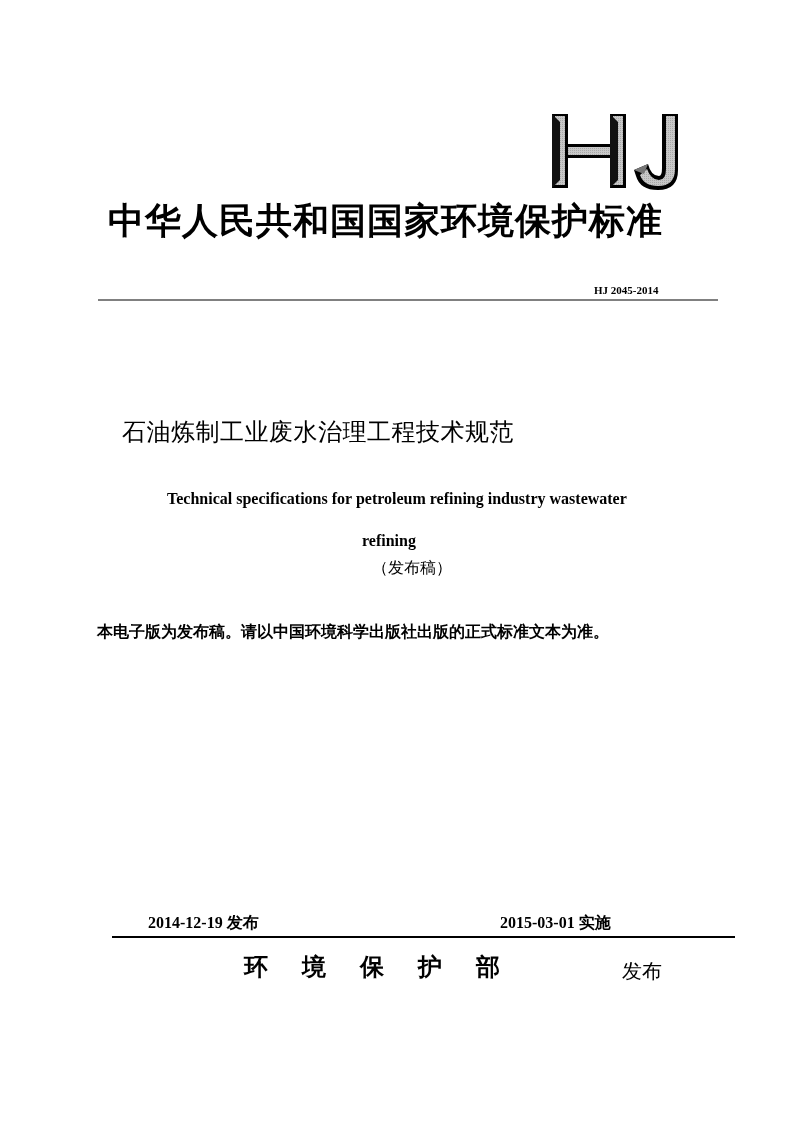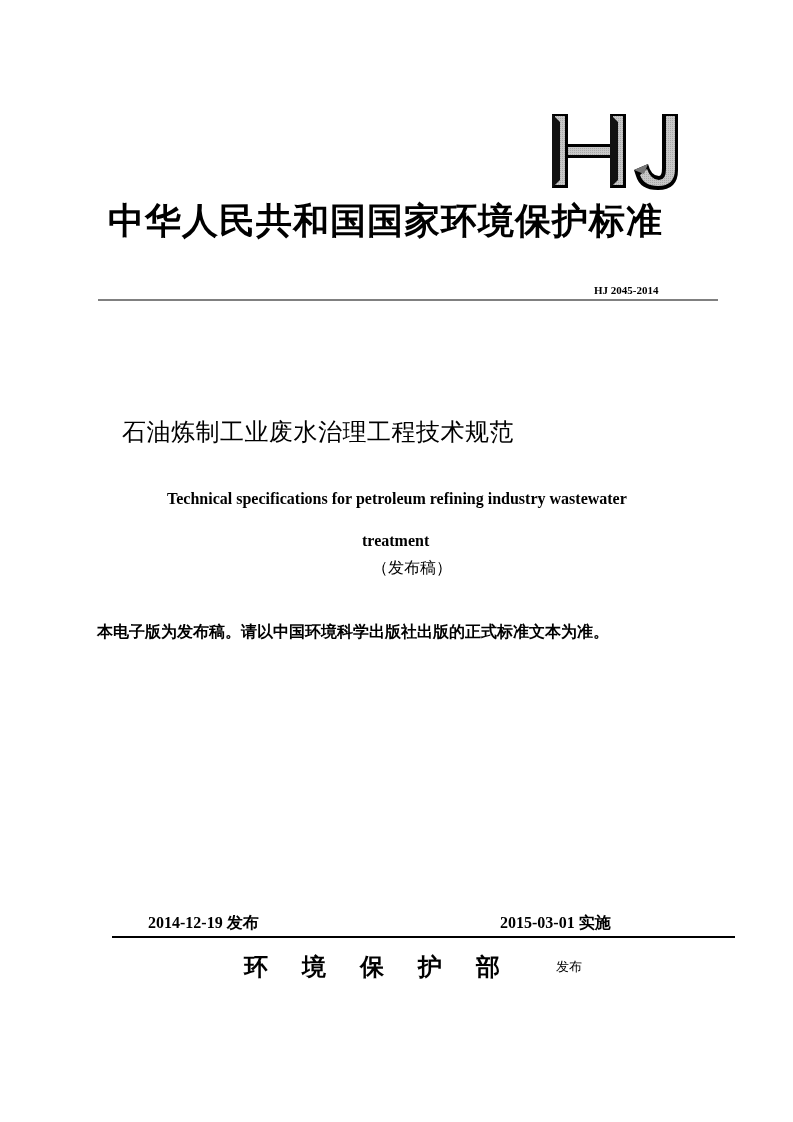--- a/index.html
+++ b/index.html
@@ -22,21 +22,21 @@
 
     #notice { left: 97px; top: 622px; font-size: 16px; text-align: center; }
 
     #issue-date { left: 148px; top: 913px; font-size: 16px; }
     #impl-date { left: 500px; top: 913px; font-size: 16px; }
     #bottom-rule { left: 112px; top: 936px; width: 623px; height: 1.5px; background: #000; }
 
     #publisher { left: 244px; top: 951px; font-size: 24px; font-weight: bold; text-align: center; }
     #publisher span.ch { display: inline-block; margin-right: 34px; }
     #publisher span.ch:last-child { margin-right: 0; }
-    #publish-label { left: 556px; top: 958px; font-size: 13px; }
+    #publish-label { left: 622px; top: 958px; font-size: 20px; }
   </style>
 </head>
 <body>
 
 <div class="abs" id="hj-logo">
   <svg width="135" height="80" viewBox="0 0 135 80">
     <defs>
       <pattern id="dots" width="2" height="2" patternUnits="userSpaceOnUse">
         <rect width="2" height="2" fill="#c8c8c8"></rect>
         <rect width="1" height="1" fill="#a8a8a8"></rect>
@@ -59,21 +59,21 @@
     <polygon points="86,58 100,52 96,62" fill="#777"></polygon>
   </svg>
 </div>
 
 <div class="abs serif" id="national-standard">中华人民共和国国家环境保护标准</div>
 <div class="abs serif" id="std-number">HJ 2045-2014</div>
 <div class="abs" id="top-rule"></div>
 
 <div class="abs sans" id="cn-title">石油炼制工业废水治理工程技术规范</div>
 <div class="abs serif" id="en-title-1">Technical specifications for petroleum refining industry wastewater</div>
-<div class="abs serif" id="en-title-2">treatment</div>
+<div class="abs serif" id="en-title-2">refining</div>
 <div class="abs sans" id="draft-label">（发布稿）</div>
 
 <div class="abs serif" id="notice">本电子版为发布稿。请以中国环境科学出版社出版的正式标准文本为准。</div>
 
 <div class="abs serif" id="issue-date">2014-12-19 发布</div>
 <div class="abs serif" id="impl-date">2015-03-01 实施</div>
 <div class="abs" id="bottom-rule"></div>
 
 <div class="abs sans" id="publisher">
   <span class="ch">环</span><span class="ch">境</span><span class="ch">保</span><span class="ch">护</span><span class="ch">部</span>

